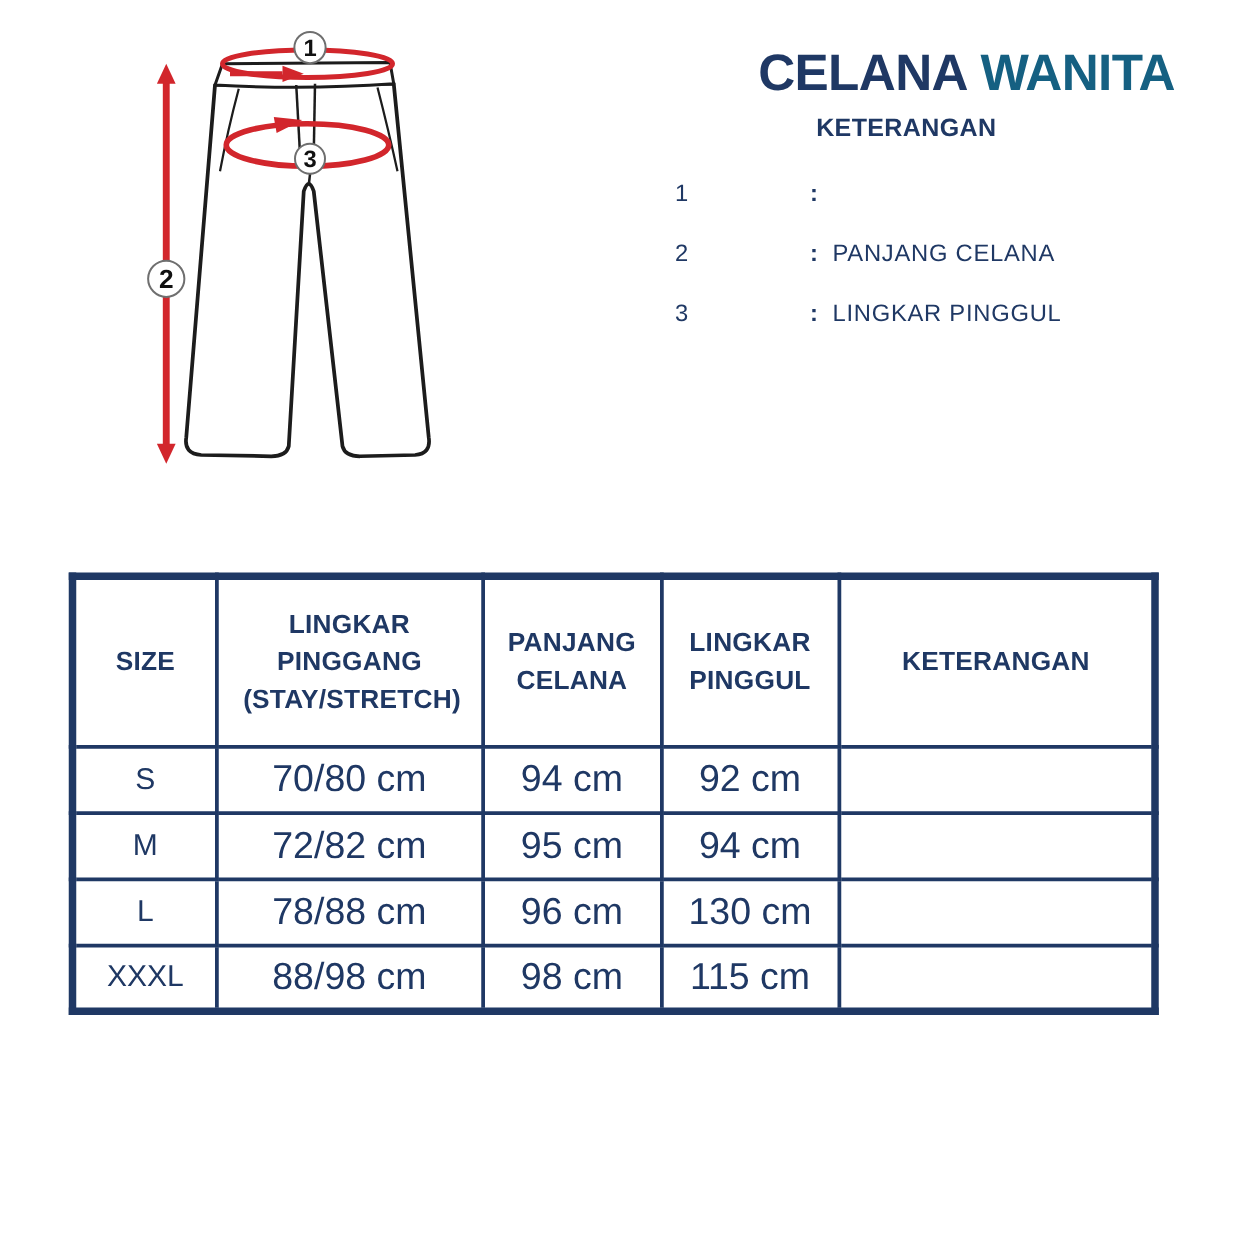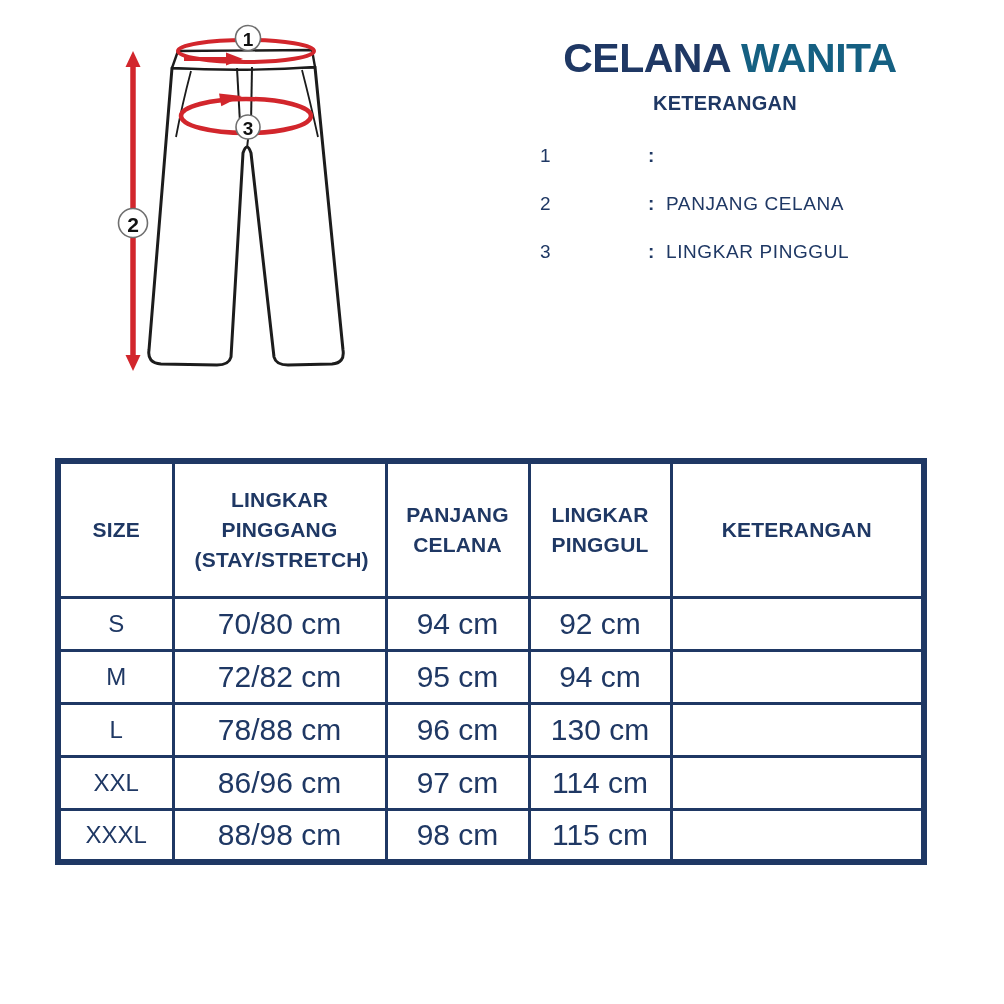--- a/index.html
+++ b/index.html
@@ -3,21 +3,21 @@
 <meta charset="utf-8">
 <style>
   html,body{margin:0;padding:0;background:#ffffff;}
   .canvas{
     position:relative;width:1004px;height:1004px;background:#ffffff;
     font-family:"Liberation Sans",sans-serif;overflow:hidden;
   }
   
   .title{
     position:absolute;left:520px;top:34px;width:420px;
-    text-align:center;font-weight:bold;font-size:41px;line-height:48px;
+    text-align:right;font-weight:bold;font-size:41px;line-height:48px;
     letter-spacing:-0.5px;white-space:nowrap;
   }
   .title .t1{color:#1F3864;margin-right:10px;}
   .title .t2{color:#156082;}
   .legend-heading{
     position:absolute;left:520px;top:92px;width:410px;
     text-align:center;font-weight:bold;font-size:20px;color:#1F3864;
     letter-spacing:0.3px;
   }
   .legend{position:absolute;left:530px;top:132px;width:430px;}
@@ -153,27 +153,20 @@
         <td></td>
       </tr>
       <tr>
         <td class="size-cell">L</td>
         <td>78/88 cm</td>
         <td>96 cm</td>
         <td>130 cm</td>
         <td></td>
       </tr>
       <tr>
-        <td class="size-cell">XXL</td>
-        <td>86/96 cm</td>
-        <td>97 cm</td>
-        <td>114 cm</td>
-        <td></td>
-      </tr>
-      <tr>
         <td class="size-cell">XXXL</td>
         <td>88/98 cm</td>
         <td>98 cm</td>
         <td>115 cm</td>
         <td></td>
       </tr>
     </tbody>
   </table>
 
 </div>

